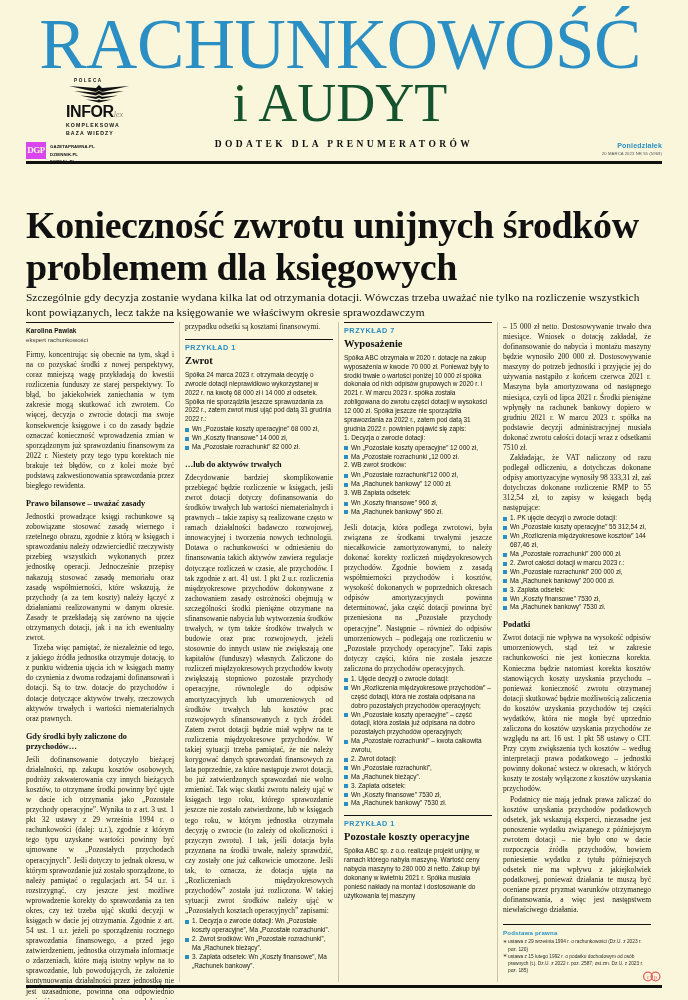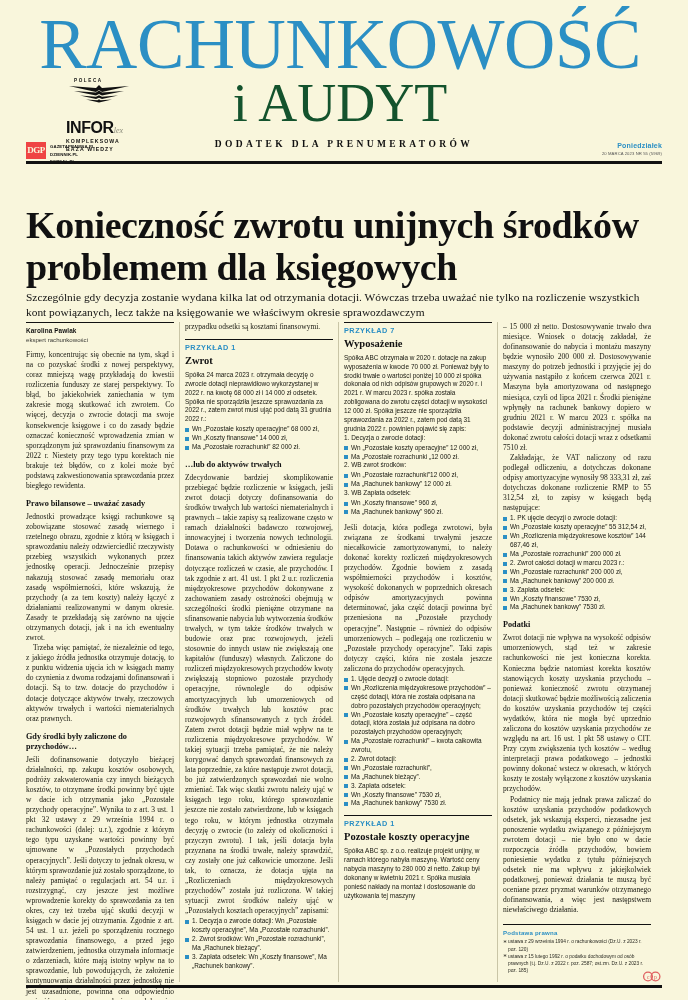--- a/index.html
+++ b/index.html
@@ -52,37 +52,37 @@
   }
   .infor-poleca {
     font-family: "Liberation Sans", sans-serif;
     font-size: 4.6px; letter-spacing: 1.6px; font-weight: bold;
     color: #111; margin-left: 8px; margin-bottom: 1px;
   }
   .infor-wing { width: 62px; height: 19px; display:block; margin-left: 2px; }
   .infor-name {
     font-family: "Liberation Sans", sans-serif;
     font-weight: bold; font-size: 16px; letter-spacing: -0.4px;
-    color: #111; line-height: 1; margin-top: 17px;
+    color: #111; line-height: 1; margin-top: 1px;
   }
   .infor-name .lex {
     font-family: "Liberation Serif", serif;
     font-size: 8px; font-style: italic; font-weight: normal;
     letter-spacing: 0; color: #8a8a7a;
   }
   .infor-tag {
     font-family: "Liberation Sans", sans-serif;
     font-size: 5.2px; letter-spacing: 1.1px; font-weight: bold;
     color: #111; line-height: 1.5; margin-top: 2px;
   }
 
   
   .dgp { position: absolute; left: 26px; top: 142px; display: flex; align-items: flex-start; gap: 4px; }
   .dgp-mark {
-    width: 20px; height: 17px; background: #ef4444;
+    width: 20px; height: 17px; background: #d946ef;
     color: #f9f6dc; font-family: "Liberation Serif", serif;
     font-size: 9px; font-weight: bold; line-height: 17px;
     text-align: center; letter-spacing: -0.5px;
   }
   .dgp-urls {
     font-family: "Liberation Sans", sans-serif;
     font-size: 4.3px; font-weight: bold; line-height: 1.75;
     color: #111; letter-spacing: 0.1px; padding-top: 1px;
   }
 

